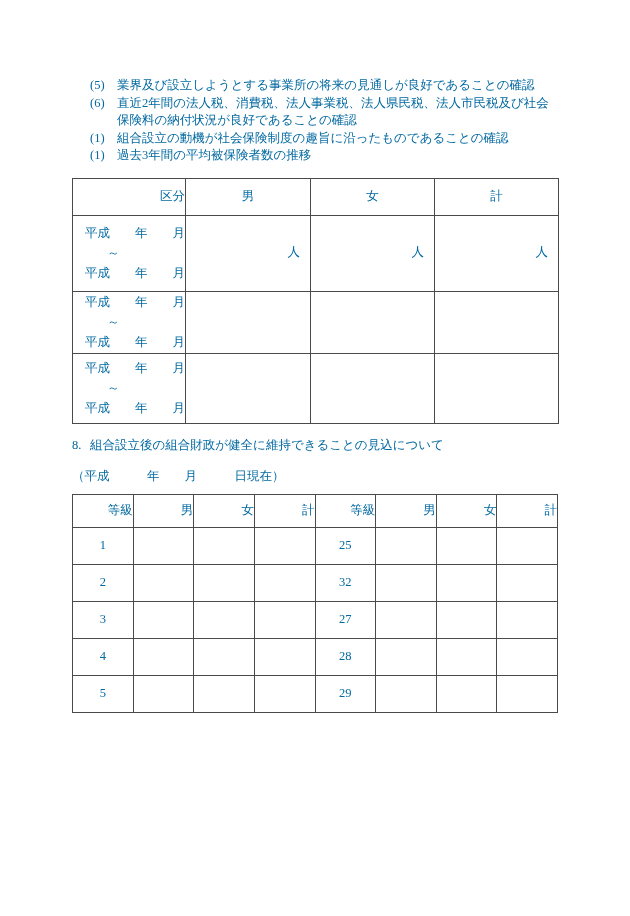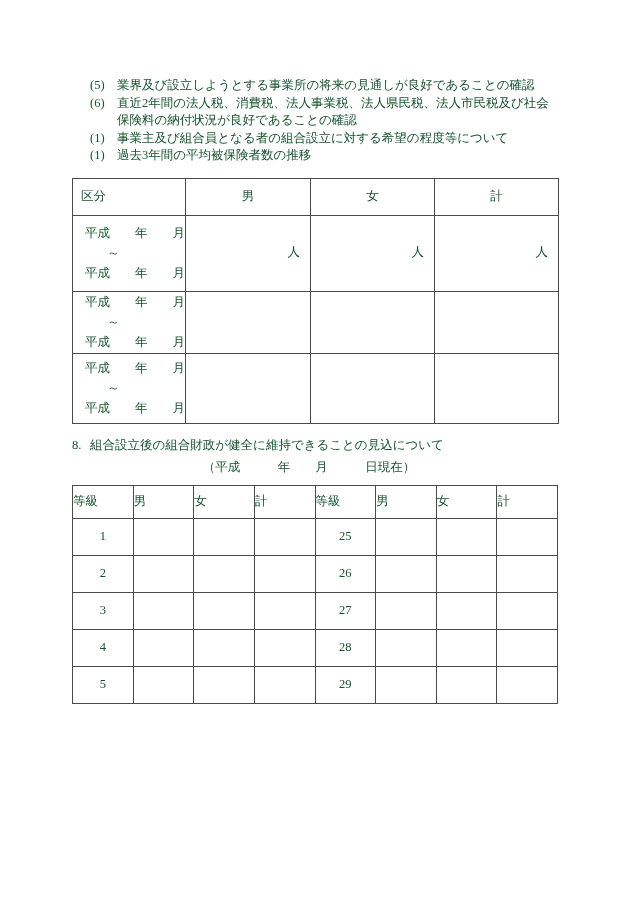--- a/index.html
+++ b/index.html
@@ -1,67 +1,67 @@
 <!DOCTYPE html>
 <html><head>
 <meta charset="utf-8">
 <style>
   html,body { margin:0; padding:0; background:#ffffff; }
   .page {
     width:630px; height:876px; background:#ffffff; position:relative; overflow:hidden;
     font-family:"Liberation Serif","DejaVu Serif",serif;
-    font-size:12.5px; line-height:17.5px; color:#14532d;
+    font-size:12.5px; line-height:17.5px; color:#0369a1;
   }
   .content { padding:77px 72px 0 72px; width:486px; }
 
   
   .section { padding-left:18px; margin-top:13px; }
   .section .lbl { display:inline-block; width:18px; margin-left:-18px; }
   .sub-item { margin-left:18px; padding-left:27px; }
   .sub-item .lbl { display:inline-block; width:27px; margin-left:-27px; }
   .after-table { margin-top:14px; }
 
   
-  .date-note { text-align:center; padding-right:12px; margin-top:5px; }
+  .date-note { text-align:left; padding-right:12px; margin-top:14px; }
 
   
   table { border-collapse:collapse; table-layout:fixed; width:486px; }
   th, td { border:1px solid #4a4a4a; font-weight:normal; padding:0; }
 
   .t1 { margin-top:13px; }
   .t1 th { height:36px; text-align:center; }
-  .t1 th.h-kubun { text-align:left; padding-left:8px; }
+  .t1 th.h-kubun { text-align:right; padding-left:8px; }
   .t1 tbody tr:nth-child(1) { height:76px; }
   .t1 tbody tr:nth-child(2) { height:62px; }
   .t1 tbody tr:nth-child(3) { height:70px; }
   .t1 td.period { vertical-align:middle; padding-left:12px; line-height:20px; }
   .t1 td.period .tilde { padding-left:22px; }
   .t1 td.val { vertical-align:middle; text-align:right; padding-right:10px; }
 
   .t2 { margin-top:8px; }
-  .t2 th { height:32px; text-align:left; }
+  .t2 th { height:32px; text-align:right; }
   .t2 td { height:36px; text-align:center; vertical-align:middle; }
 </style>
 </head>
 <body>
 
 <div class="page">
   <div class="content">
 
     <div class="sub-item">
       <span class="lbl">(5)</span><span>業界及び設立しようとする事業所の将来の見通しが良好であることの確認</span>
     </div>
 
     <div class="sub-item">
       <span class="lbl">(6)</span><span>直近2年間の法人税、消費税、法人事業税、法人県民税、法人市民税及び社会保険料の納付状況が良好であることの確認</span>
     </div>
 
 
     <div class="sub-item">
-      <span class="lbl">(1)</span><span>事業主及び組合員となる者の組合設立に対する希望の程度等について</span>
+      <span class="lbl">(1)</span><span>組合設立の動機が社会保険制度の趣旨に沿ったものであることの確認</span>
     </div>
 
 
 
     <div class="sub-item">
       <span class="lbl">(1)</span><span>過去3年間の平均被保険者数の推移</span>
     </div>
 
     <table class="t1">
       <colgroup>
@@ -152,21 +152,21 @@
             <td>25</td>
             <td></td>
             <td></td>
             <td></td>
           </tr>
           <tr>
             <td>2</td>
             <td></td>
             <td></td>
             <td></td>
-            <td>26</td>
+            <td>32</td>
             <td></td>
             <td></td>
             <td></td>
           </tr>
           <tr>
             <td>3</td>
             <td></td>
             <td></td>
             <td></td>
             <td>27</td>

